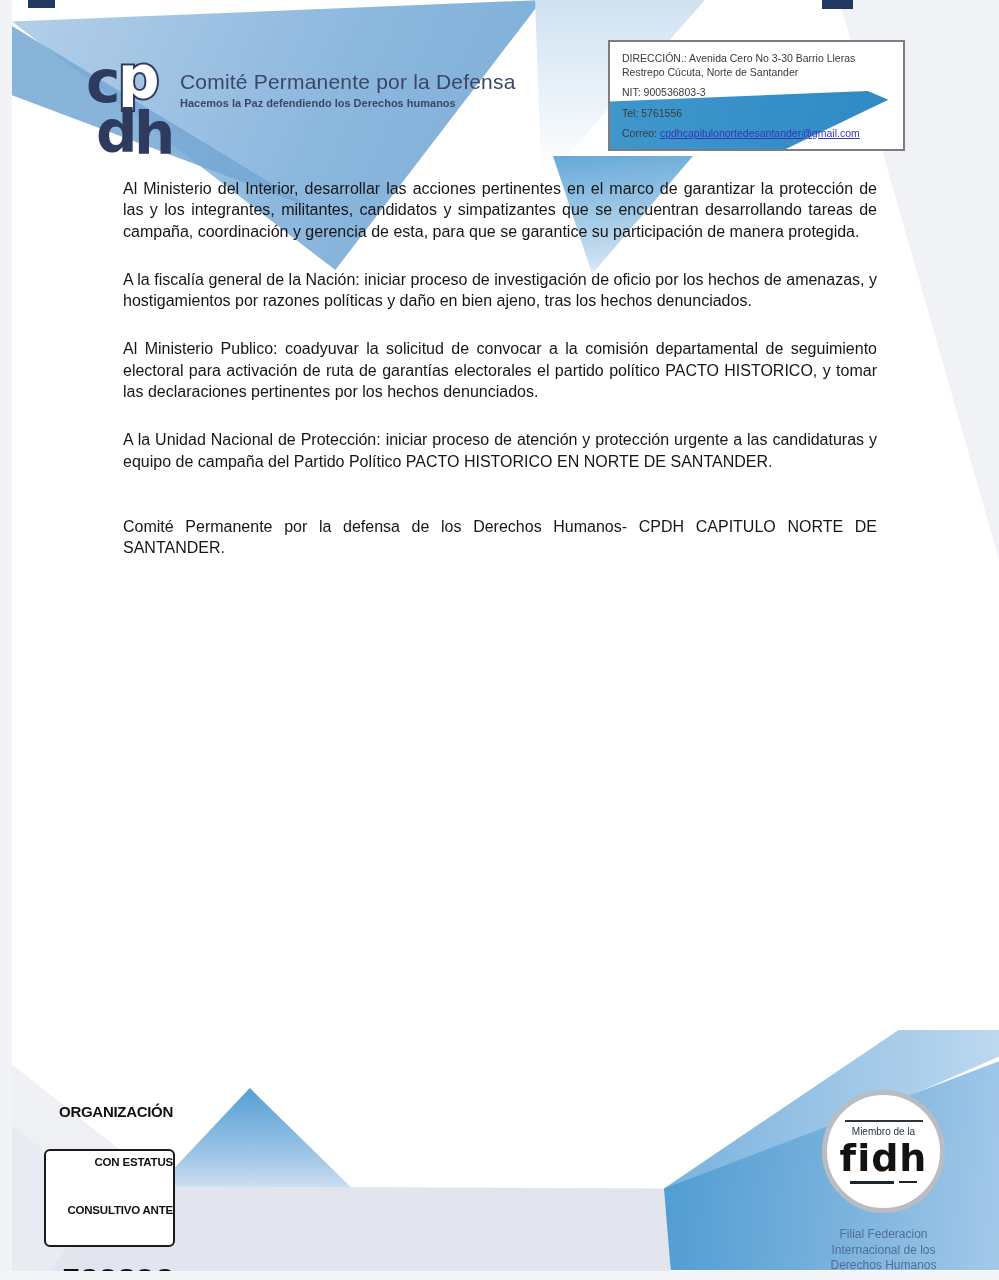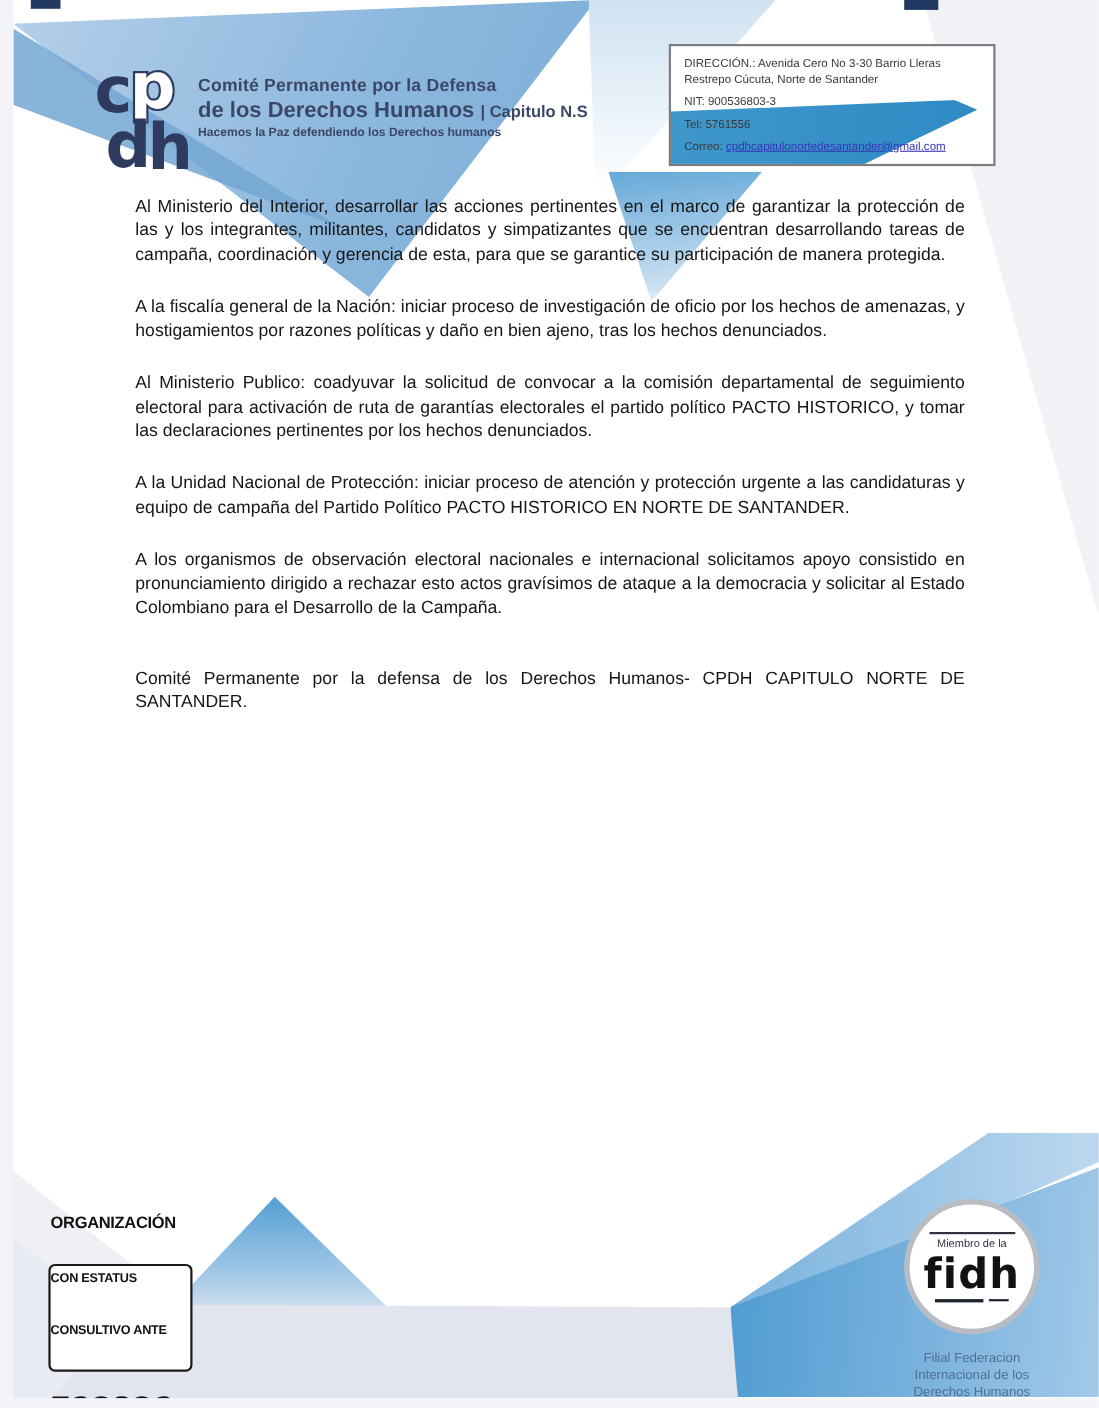--- a/index.html
+++ b/index.html
@@ -45,21 +45,21 @@
   .fan-up { left:664px; top:1030px; width:335px; height:240px; z-index:0;
     clip-path:polygon(0 66%, 70% 0, 100% 0, 100% 11%, 4% 70%);
     background:linear-gradient(90deg,#7ab2dd 0%, #bcd8ef 100%); }
   .fan-main { left:664px; top:1030px; width:335px; height:240px; z-index:0;
     clip-path:polygon(0 66%, 100% 13%, 100% 100%, 2% 100%);
     background:linear-gradient(95deg,#4e9bd2 0%, #7ab2dd 55%, #a3c9e9 100%); }
 
   
   .logo-wrap { position:absolute; left:86px; top:56px; z-index:2; }
   .logo-text { position:absolute; left:180px; top:70px; z-index:2; color:#3b4767; }
-  .logo-text .l1 { font-size:16px; font-weight:bold; letter-spacing:.2px; }
+  .logo-text .l1 { font-size:21px; font-weight:normal; letter-spacing:.2px; }
   .logo-text .l2 { font-size:20px; font-weight:bold; margin-top:1px; }
   .logo-text .l2 .sub { font-size:15px; }
   .logo-text .l3 { font-size:11px; font-weight:bold; margin-top:3px; }
 
   .info-box { position:absolute; left:608px; top:40px; width:297px; height:111px;
     border:2px solid #7b7d80; background:#fff; z-index:2; padding:9px 12px 0 12px;
     font-size:10.5px; line-height:1.35; color:#3a3a3a; }
   .info-box .row { position:relative; z-index:2; margin-bottom:6px; }
   .info-box .arrow { position:absolute; left:0; top:49px; width:100%; height:58px; z-index:1;
     clip-path:polygon(0 18%, 88% 0, 95% 15%, 60% 100%, 0 100%);
@@ -69,21 +69,21 @@
   
   .doc-body { position:absolute; left:123px; top:178px; width:754px; z-index:2;
     font-size:16px; line-height:21.3px; color:#161616; }
   .doc-body p { text-align:justify; margin-bottom:27px; }
   .doc-body p.gap-lg { margin-top:44px; }
   .doc-body .slogan { text-align:center; margin-top:-7px; }
 
   
   .ecosoc { position:absolute; left:44px; top:1149px; width:131px; height:98px; z-index:3;
     border:2.5px solid #1a1a1a; border-radius:6px; background:#fff;
-    display:flex; flex-direction:column; align-items:flex-start; justify-content:center;
+    display:flex; flex-direction:column; align-items:flex-end; justify-content:center;
     color:#111; text-align:center;gap:35px; }
   .ecosoc .e1 { font-size:15px; font-weight:800; letter-spacing:-.3px; }
   .ecosoc .e2, .ecosoc .e3 { font-size:11.5px; font-weight:800; letter-spacing:-.2px; margin-top:1px; }
   .ecosoc .e4 { font-size:27px; font-weight:900; letter-spacing:-1px; line-height:1; margin-top:15px; }
 
   .fidh-circle { position:absolute; left:822px; top:1090px; width:123px; height:123px; z-index:3;
     border:5px solid #b9bdc3; border-radius:50%; background:#fff;
     display:flex; flex-direction:column; align-items:center; justify-content:center; }
   .fidh-circle .rule-top { width:78px; height:2px; background:#2b3440; margin-bottom:4px; }
   .fidh-circle .member { font-size:10px; color:#2b3440; }
@@ -122,38 +122,36 @@
         <text x="0" y="46" fill="#2e3b5e">c</text>
         <text x="32" y="42" fill="#ffffff" stroke="#2e3b5e" stroke-width="4" paint-order="stroke">p</text>
         <text x="10" y="96" fill="#2e3b5e">d</text>
         <text x="48" y="98" fill="#2e3b5e">h</text>
       </g>
     </svg>
   </div>
 
   <div class="logo-text">
     <div class="l1">Comité Permanente por la Defensa</div>
-    <div class="l2"><span>de los Derechos Humanos </span><span class="sub">| Capitulo N.S</span></div>
     <div class="l3">Hacemos la Paz defendiendo los Derechos humanos</div>
   </div>
 
   <div class="info-box">
     <div class="arrow"></div>
     <div class="row"><span>DIRECCIÓN.:</span> <span>Avenida Cero  No 3-30 Barrio Lleras Restrepo Cúcuta, Norte de Santander</span></div>
     <div class="row">NIT: 900536803-3</div>
     <div class="row">Tel: 5761556</div>
     <div class="row"><span>Correo:</span> <a href="#">cpdhcapitulonortedesantander@gmail.com</a></div>
   </div>
 
   <div class="doc-body">
     <p>Al Ministerio del Interior, desarrollar las acciones pertinentes en el marco de garantizar la protección de las y los integrantes, militantes, candidatos y simpatizantes que se encuentran desarrollando tareas de campaña, coordinación y gerencia de esta, para que se garantice su participación de manera protegida.</p>
     <p>A la fiscalía general de la Nación: iniciar proceso de investigación de oficio por los hechos de amenazas, y hostigamientos por razones políticas y daño en bien ajeno, tras los hechos denunciados.</p>
     <p>Al Ministerio Publico: coadyuvar la solicitud de convocar a la comisión departamental de seguimiento electoral para activación de ruta de garantías electorales el partido político PACTO HISTORICO, y tomar las declaraciones pertinentes por los hechos denunciados.</p>
     <p>A la Unidad Nacional de Protección: iniciar proceso de atención y protección urgente a las candidaturas y equipo de campaña del Partido Político PACTO HISTORICO EN NORTE DE SANTANDER.</p>
-    <p>A los organismos de observación electoral nacionales e internacional solicitamos apoyo consistido en pronunciamiento dirigido a rechazar esto actos gravísimos de ataque a la democracia y solicitar al Estado Colombiano para el Desarrollo de la Campaña.</p>
     <p class="gap-lg">Comité Permanente por la defensa de los Derechos Humanos- CPDH CAPITULO NORTE DE SANTANDER.</p>
   </div>
 
   <div class="ecosoc">
     <div class="e1">ORGANIZACIÓN</div>
     <div class="e2">CON ESTATUS</div>
     <div class="e3">CONSULTIVO ANTE</div>
     <div class="e4">ECOSOC</div>
   </div>
 

